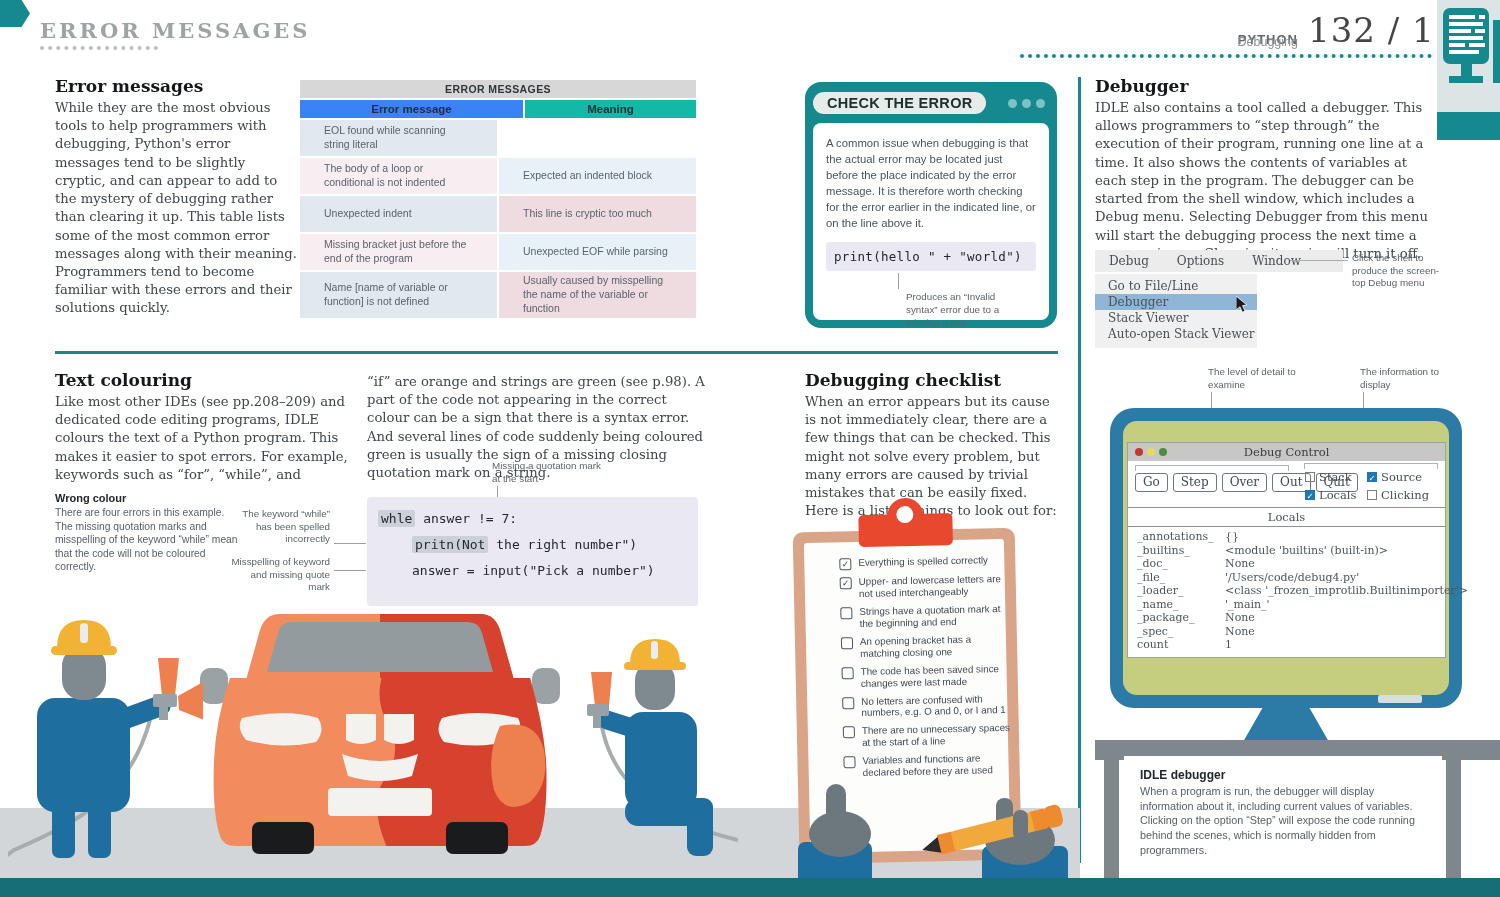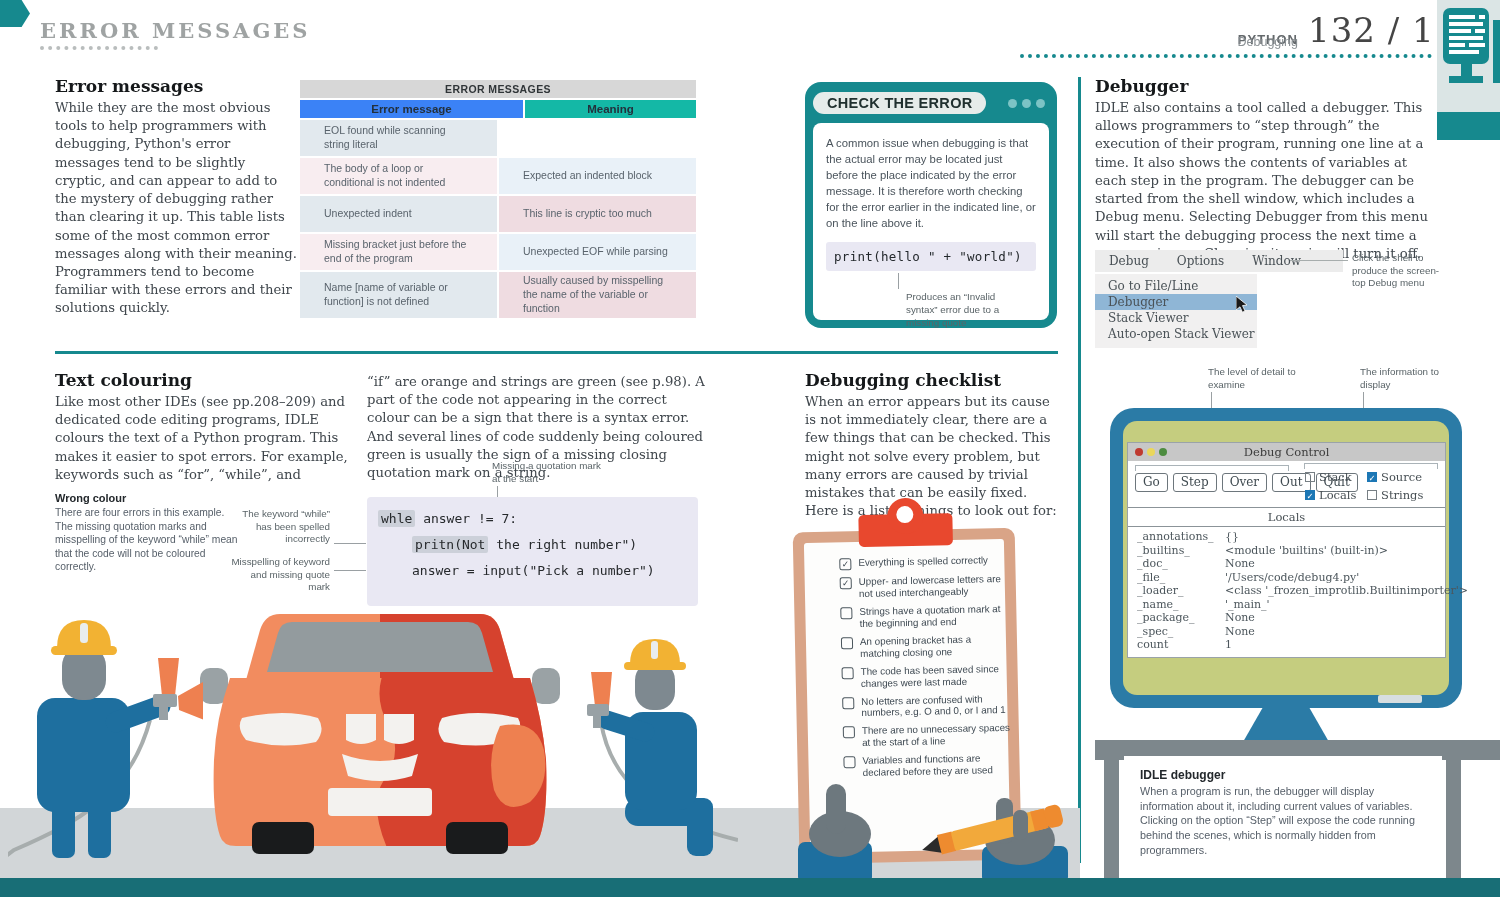--- a/index.html
+++ b/index.html
@@ -386,21 +386,21 @@
           <span class="dcw-cb">
               <span class="cb-box">✓</span>
               <span>Source</span>
             </span>
           <span class="dcw-cb">
               <span class="cb-box">✓</span>
               <span>Locals</span>
             </span>
           <span class="dcw-cb">
               <span class="cb-box"></span>
-              <span>Strings</span>
+              <span>Clicking</span>
             </span>
         </div>
       </div>
       <div class="dcw-sep"></div>
       <div class="dcw-locals-h">Locals</div>
       <div class="dcw-sep"></div>
       <div class="dcw-list">
         <div class="loc-row">
             <span class="loc-name">_annotations_</span>
             <span>{}</span>

